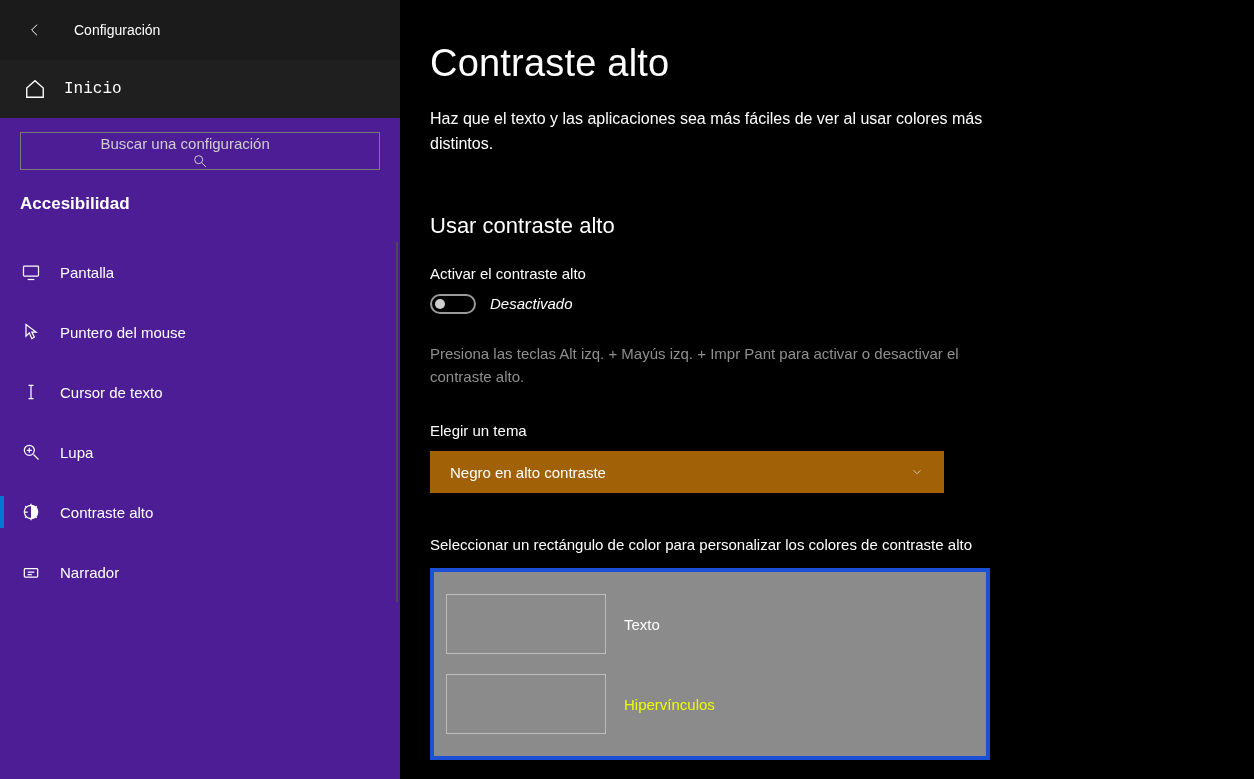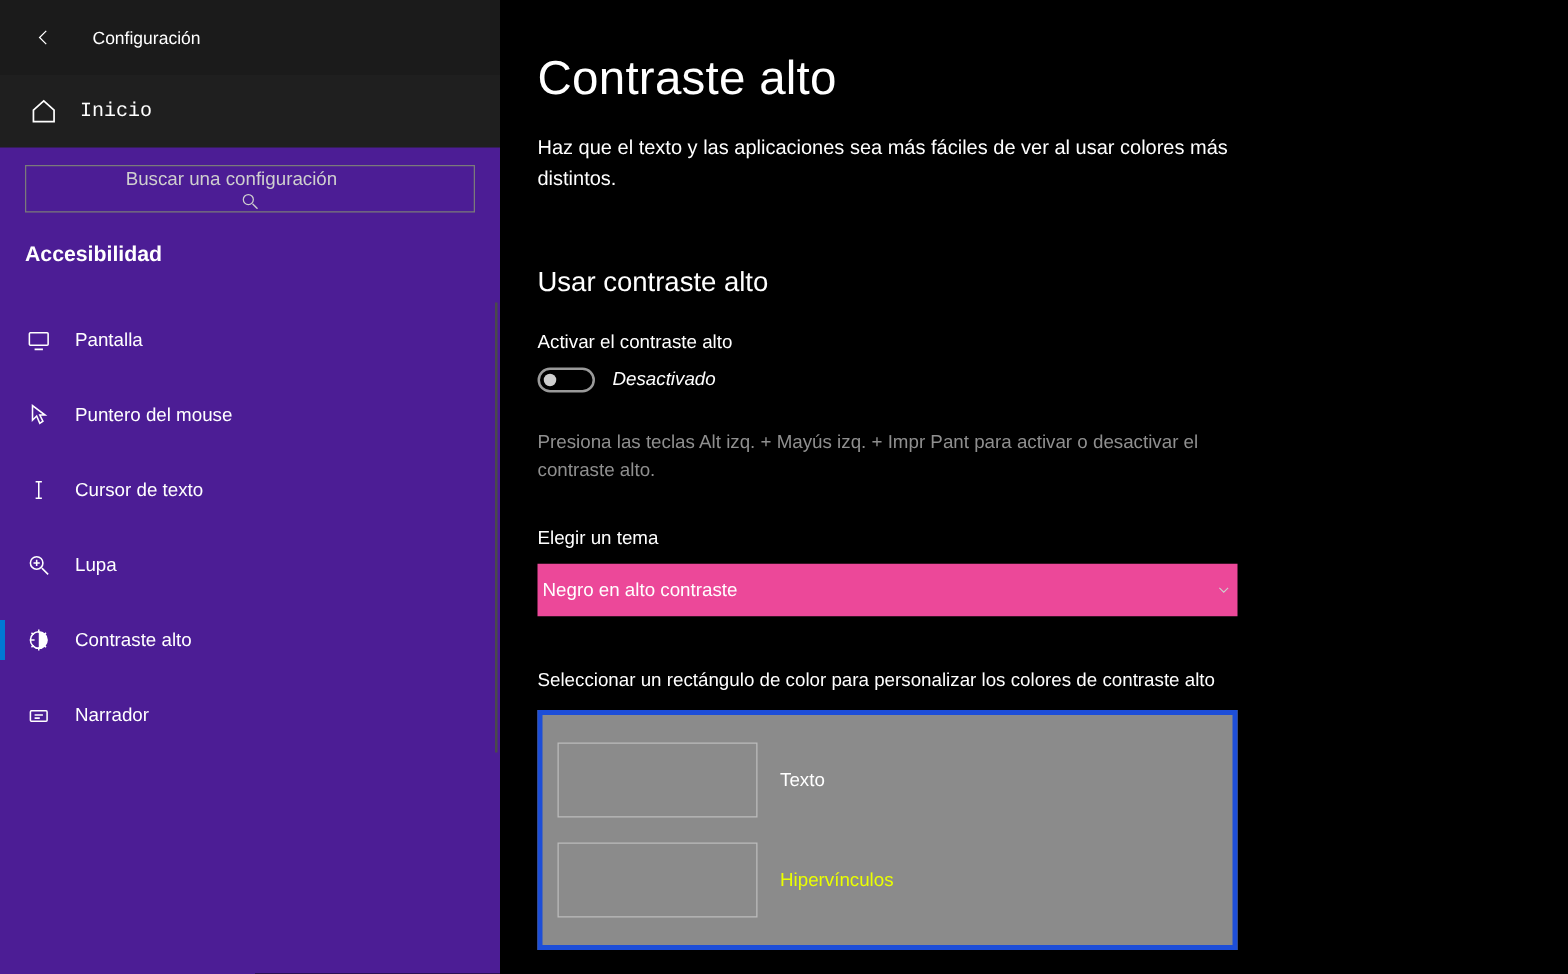--- a/index.html
+++ b/index.html
@@ -88,23 +88,23 @@
     width: 46px; height: 20px; border: 2px solid #9a9a9a; border-radius: 20px;
     position: relative; cursor: pointer;
   }
   .toggle::after {
     content:""; position:absolute; left:3px; top:3px; width:10px; height:10px;
     background: #cfcfcf; border-radius: 50%;
   }
   .toggle-state { margin-left: 14px; font-size: 15px; }
   .hint { margin-top: 28px; color: #8f8f8f; font-size: 15px; max-width: 560px; line-height:1.55;}
   .dropdown {
-    margin-top: 12px; width: 560px; height: 42px;
-    background: #ec4899; display:flex; align-items:center;
-    padding: 0 4px; justify-content: space-between; cursor: pointer;
+    margin-top: 12px; width: 514px; height: 42px;
+    background: #a16207; display:flex; align-items:center;
+    padding: 0 20px; justify-content: space-between; cursor: pointer;
   }
   .dropdown .value { font-size: 15px; }
   .chevron { width:14px; height:14px; stroke:#cfcfcf; fill:none; stroke-width:1.5;}
   .custom-label { margin-top: 40px; font-size: 15px; max-width:560px; line-height:1.55;}
   .color-panel {
     margin-top: 12px; width: 560px; border:4px solid #1d4ed8;
     background: #8b8b8b; padding: 12px;
   }
   .color-row { display:flex; align-items:center; height: 80px; }
   .swatch {

